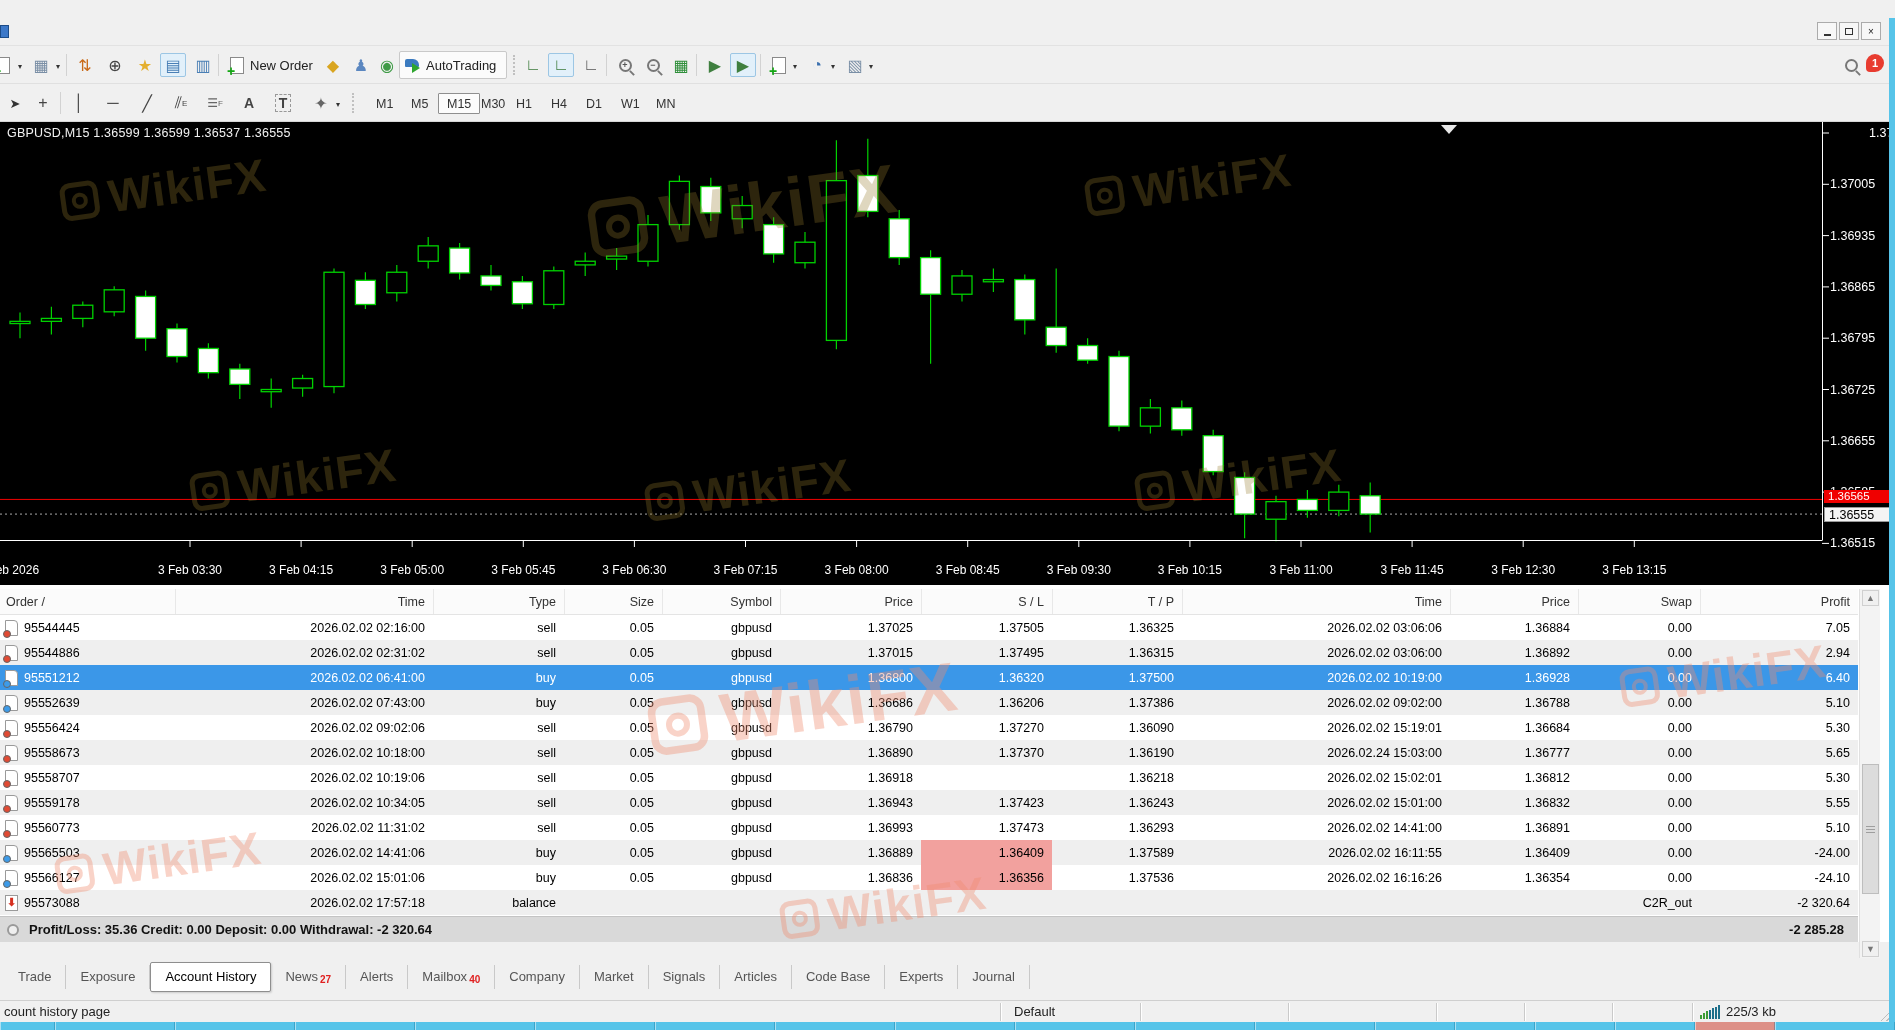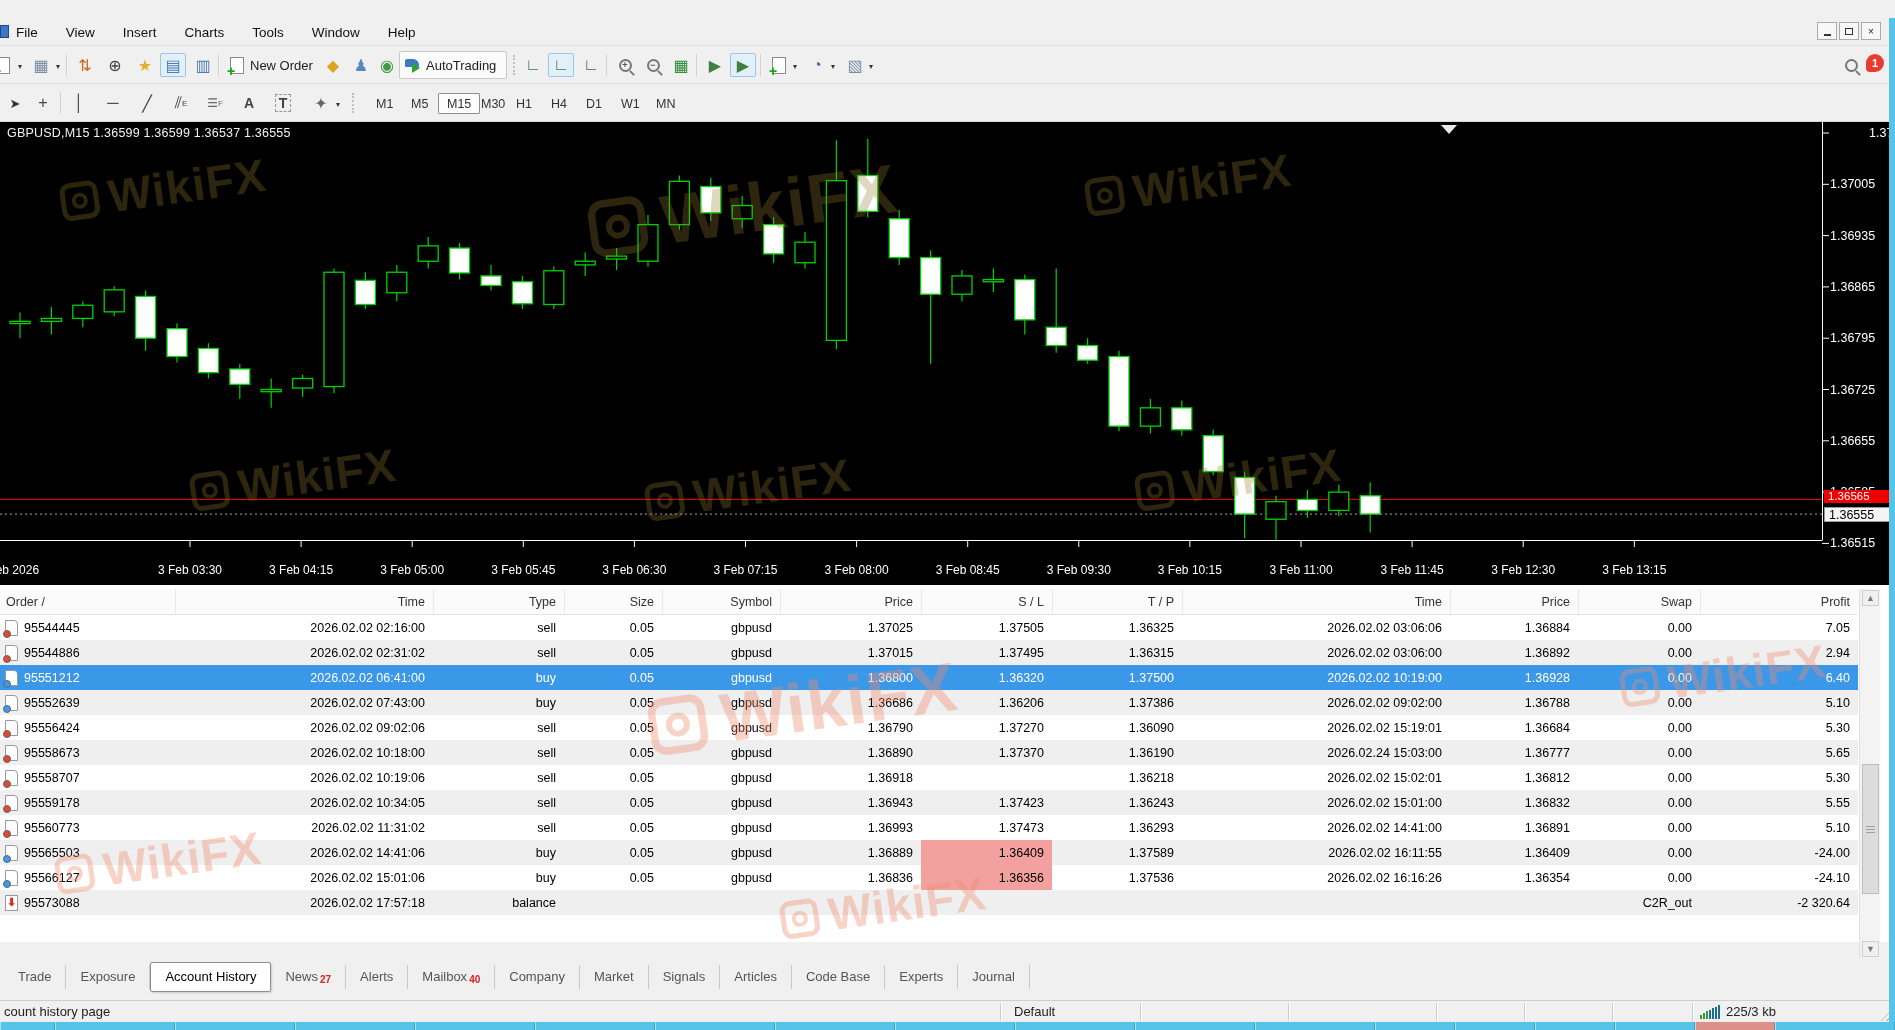--- a/index.html
+++ b/index.html
@@ -116,29 +116,20 @@
   .right-edge { position:absolute; left:1889px; top:18px; width:6px; height:1004px; background:#56c4e9; z-index:9; }
 </style>
 </head>
 <body>
 
 <div class="screen">
 
 
   <div class="menubar">
     <div class="mdi-icon"></div>
-    <div class="menu-items">
-        <span class="menu-item">File</span>
-        <span class="menu-item">View</span>
-        <span class="menu-item">Insert</span>
-        <span class="menu-item">Charts</span>
-        <span class="menu-item">Tools</span>
-        <span class="menu-item">Window</span>
-        <span class="menu-item">Help</span>
-      </div>
     <div class="mdi-btns">
       <div class="mdi-btn">
           <span class="bar"></span>
         </div>
       <div class="mdi-btn">
           <span class="rest"></span>
         </div>
       <div class="mdi-btn">×</div>
     </div>
   </div>
@@ -676,20 +667,25 @@
   <div class="vscroll">
     <div class="vs-btn" style="top:1px">▲</div>
     <div class="vs-thumb">
         <b></b>
         <b></b>
         <b></b>
       </div>
     <div class="vs-btn" style="bottom:1px">▼</div>
   </div>
 
+  <div class="summary">
+    <span class="sum-ic"></span>
+    <span>Profit/Loss: 35.36  Credit: 0.00  Deposit: 0.00  Withdrawal: -2 320.64</span>
+    <span class="sum-total">-2 285.28</span>
+  </div>
 
   <div class="tabbar" id="tabbar">
       <div class="tab">
         <span>Trade</span>
       </div>
       <div class="tab">
         <span>Exposure</span>
       </div>
       <div class="tab active">
         <span>Account History</span>

